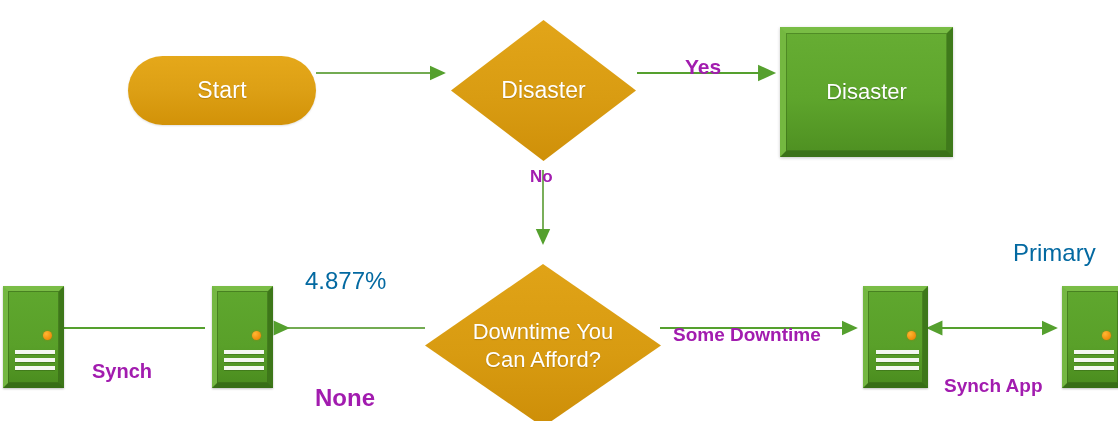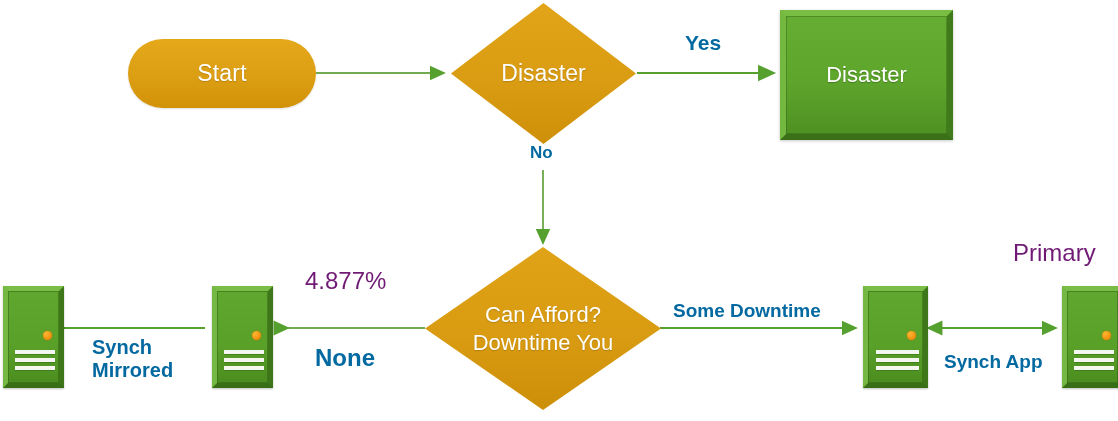--- a/index.html
+++ b/index.html
@@ -14,21 +14,21 @@
     background:#ffffff;
     overflow:hidden;
   }
   svg#edges{
     position:absolute;
     left:0; top:0;
     width:1118px; height:421px;
   }
 
   
-  .node{position:absolute;}
+  .node{position:absolute;margin-top:17px;}
 
   .pill{
     border-radius:999px;
     background:linear-gradient(180deg,#e5a81a 0%,#dda015 48%,#d29208 100%);
     box-shadow:0 1px 2px rgba(0,0,0,.12);
     display:flex;align-items:center;justify-content:center;
   }
   .pill .lbl{
     color:#ffffff;
     font-size:23px;
@@ -95,22 +95,22 @@
     box-shadow:0 1px 0 rgba(40,80,15,.35);
   }
   .server .vents i:last-child{margin-bottom:0;}
 
   
   .elabel{
     position:absolute;
     white-space:nowrap;
     line-height:1.15;
   }
-  .elabel.dark{color:#0369a1;}
-  .elabel.mid{color:#701a75;text-align:right;}
+  .elabel.dark{color:#a21caf;margin-top:24px;}
+  .elabel.mid{color:#0369a1;text-align:right;}
   .elabel.bold{font-weight:bold;}
 </style>
 </head>
 <body>
 
 <div id="canvas">
 
   <svg id="edges" viewBox="0 0 1118 421">
     <defs>
       <marker id="ah" markerWidth="9" markerHeight="9" refX="7.6" refY="4.5" orient="auto" markerUnits="strokeWidth">
@@ -167,22 +167,22 @@
       <defs>
         <linearGradient id="gold2" x1="0" y1="0" x2="0" y2="1">
           <stop offset="0%" stop-color="#e0a317"></stop>
           <stop offset="55%" stop-color="#d89b11"></stop>
           <stop offset="100%" stop-color="#cd8e08"></stop>
         </linearGradient>
       </defs>
       <polygon points="119,1 237,82.5 119,164 1,82.5" fill="url(#gold2)"></polygon>
     </svg>
     <div class="diamond-text" style="top:0; height:165px; font-size:22px; line-height:1.25;">
+      <span>Downtime You</span>
       <span>Can Afford?</span>
-      <span>Downtime You</span>
     </div>
   </div>
 
   <div class="server" style="left:3px; top:286px; width:51px; height:92px;">
     <span class="led"></span>
     <span class="vents">
         <i></i>
         <i></i>
         <i></i>
       </span>
@@ -214,25 +214,24 @@
         <i></i>
       </span>
   </div>
 
   <div class="elabel dark bold" style="left:685px; top:31px; font-size:21px;">Yes</div>
 
   <div class="elabel dark bold" style="left:530px; top:143px; font-size:17px;">No</div>
 
   <div class="elabel mid" style="left:305px; top:267px; font-size:24px;">4.877%</div>
 
-  <div class="elabel dark bold" style="left:315px; top:344px; font-size:24px;">None</div>
+  <div class="elabel dark bold" style="left:315px; top:360px; font-size:24px;">None</div>
 
   <div class="elabel dark bold" style="left:92px; top:336px; font-size:20px; width:94px;">
     <div>Synch</div>
-    <div>Mirrored</div>
   </div>
 
   <div class="elabel dark bold" style="left:673px; top:300px; font-size:19px;text-align:center;">Some Downtime</div>
 
   <div class="elabel dark bold" style="left:944px; top:351px; font-size:19px;">Synch App</div>
 
   <div class="elabel mid" style="left:1013px; top:239px; font-size:24px;">Primary</div>
 
 </div>
 

